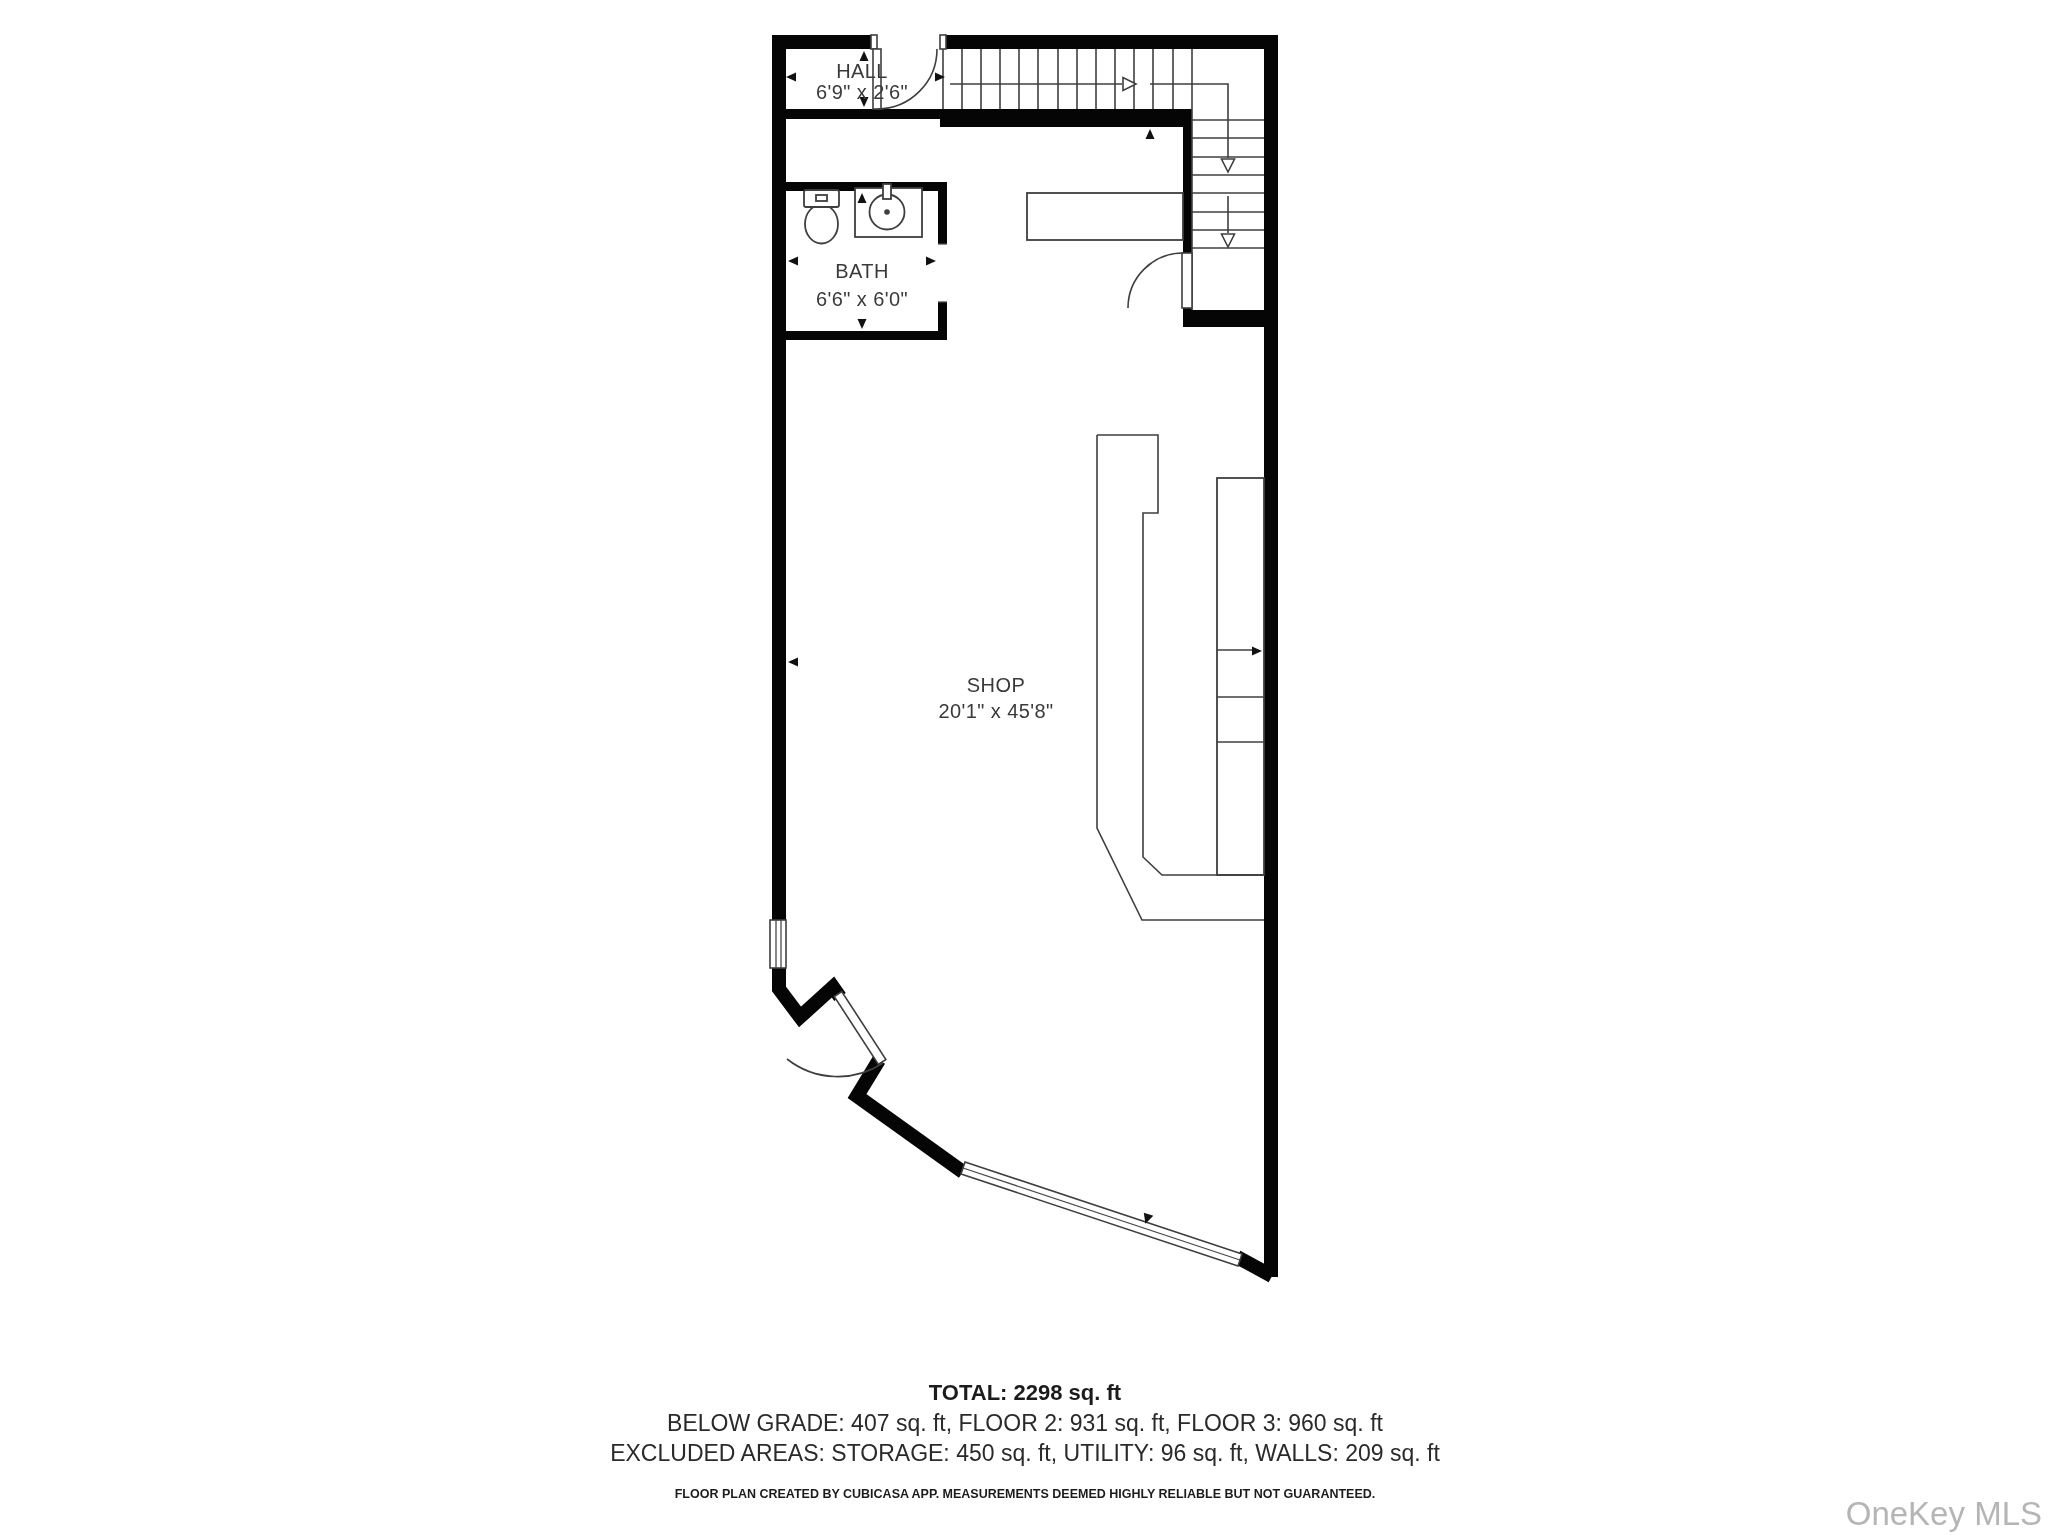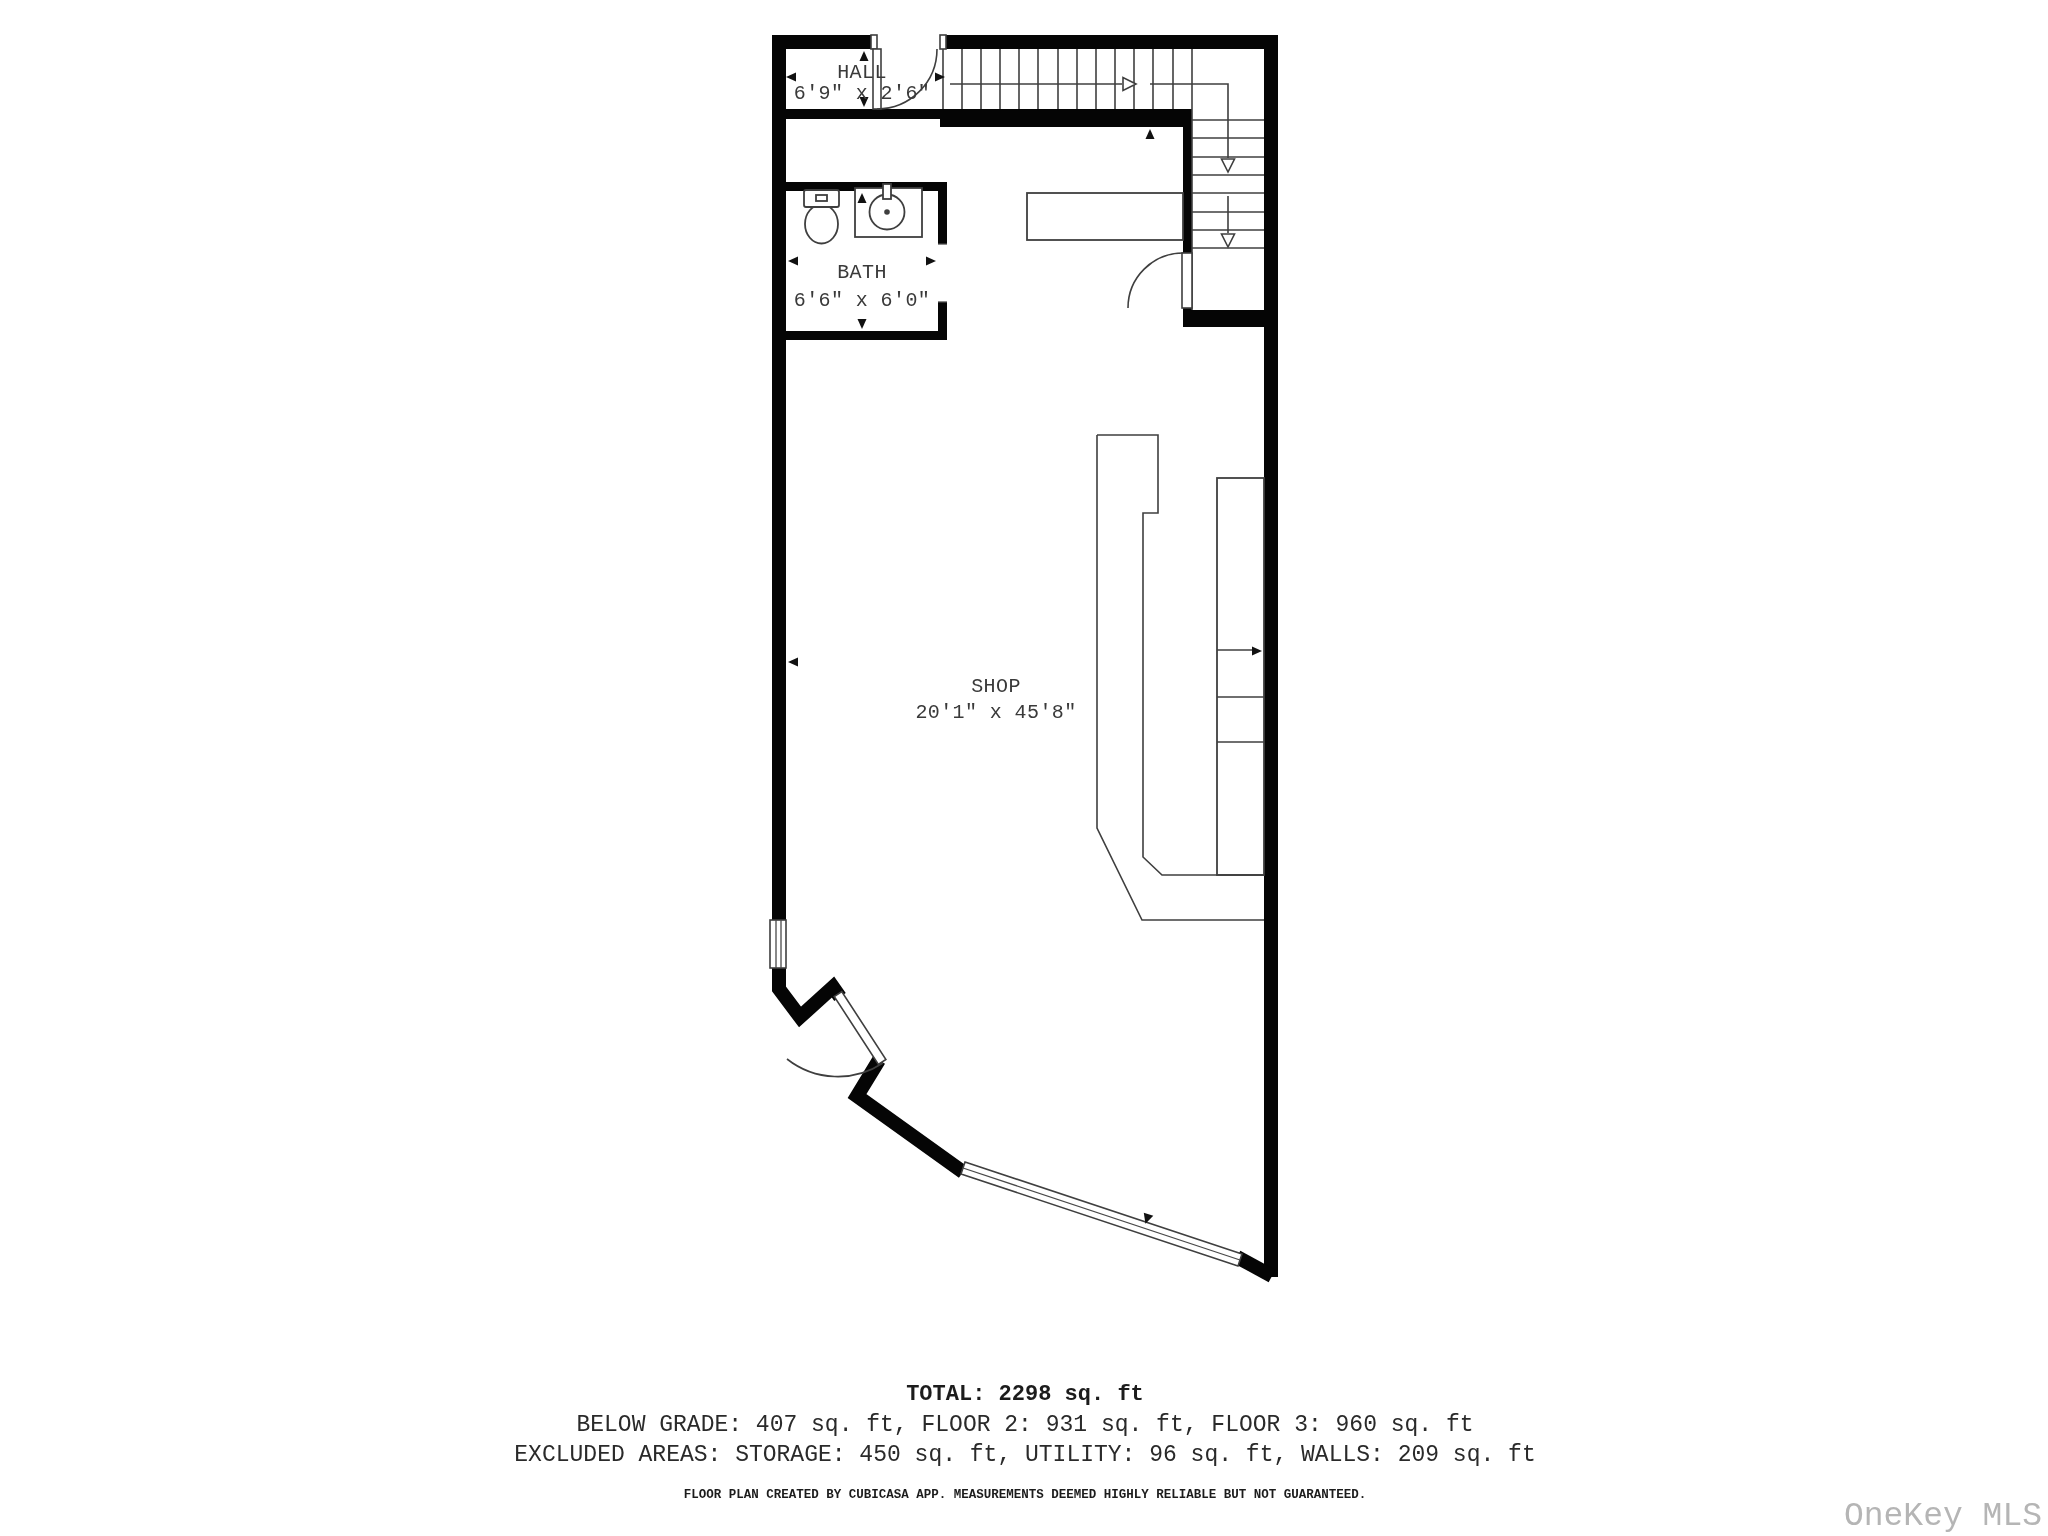--- a/index.html
+++ b/index.html
@@ -1,20 +1,20 @@
 <!DOCTYPE html>
 <html><head>
 <meta charset="utf-8">
 <style>
   html,body { margin:0; padding:0; background:#ffffff; }
   .canvas {
     position:relative;
     width:2048px; height:1536px;
     background:#ffffff;
-    font-family:Liberation Mono, monospace;
+    font-family:Liberation Sans, sans-serif;
     overflow:hidden;
   }
   svg { position:absolute; left:0; top:0; }
   .wall   { fill:#050505; stroke:none; }
   .wline  { stroke:#050505; stroke-width:14; fill:none; stroke-linecap:butt; stroke-linejoin:miter; }
   .thin   { stroke:#3f3f3f; stroke-width:1.6; fill:none; }
   .thin2  { stroke:#4a4a4a; stroke-width:1.3; fill:none; }
   .fixt   { stroke:#3f3f3f; stroke-width:1.8; fill:#ffffff; }
   .openhd { stroke:#3f3f3f; stroke-width:1.6; fill:#ffffff; }
   .marr   { fill:#111111; stroke:none; }

